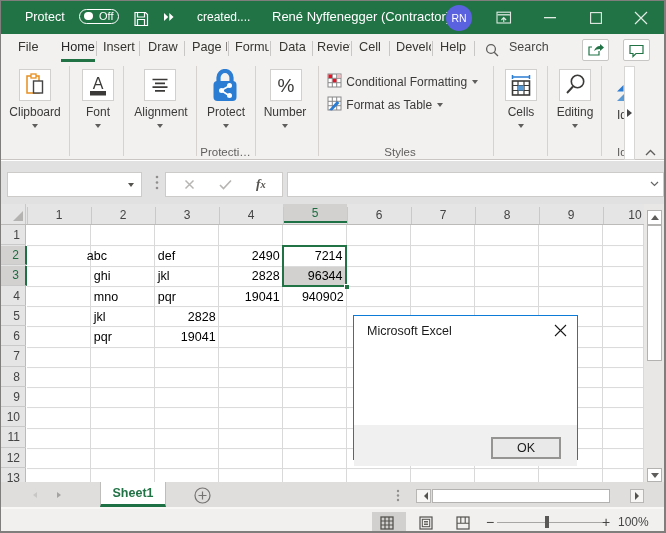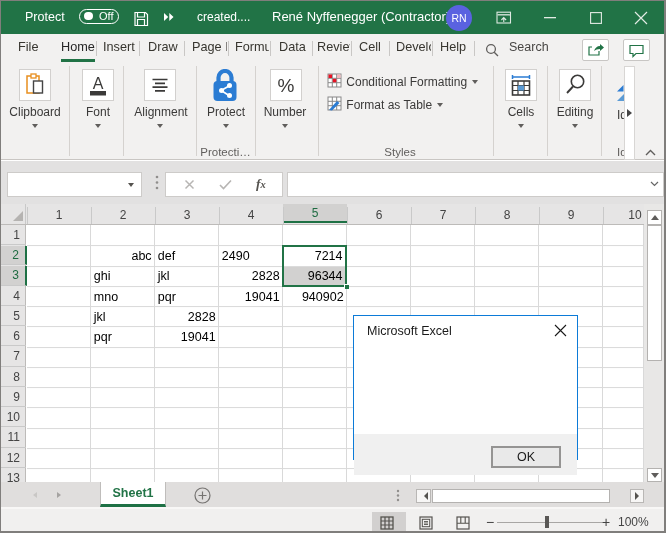--- a/index.html
+++ b/index.html
@@ -44,21 +44,21 @@
 #vsb{position:absolute;left:644px;top:0;width:22px;height:278px;background:#e8e7e6}
 
 #stb{left:0;top:482px;width:666px;height:25px;background:#e0dedd}
 #sheettab{position:absolute;left:100px;top:0;width:66px;height:25px;background:#fff;border-left:1px solid #bfbdbb;border-right:1px solid #bfbdbb;border-bottom:3px solid #1e7145;color:#217346;font-weight:bold;font-size:12.5px;text-align:center;line-height:22px}
 
 #sbar{left:0;top:507px;width:666px;height:26px;background:#f1f0ef;border-top:2px solid #f8f7f6}
 
 #dlg{left:353px;top:315px;width:225px;height:145px;background:#fff;border:1px solid #0c7bd8;z-index:50}
 #dlg .ttl{position:absolute;left:13px;top:8px;font-size:12.5px;color:#1a1a1a}
 #dlg .msg{position:absolute;left:13px;top:53px;font-size:12.5px;color:#1a1a1a;line-height:17px}
-#dlg .foot{position:absolute;left:0;top:118px;width:223px;height:41px;background:#f0f0f0}
+#dlg .foot{position:absolute;left:0;top:109px;width:223px;height:41px;background:#f0f0f0}
 #okbtn{position:absolute;left:137px;top:12px;width:70px;height:22px;background:#e9e9e9;border:2px solid #959493;font-size:12.5px;text-align:center;line-height:18px;color:#1a1a1a}
 .tri{width:0;height:0;position:absolute}
 </style></head>
 <body>
 <div id="win"></div>
 
 <div id="title" class="abs">
   <div class="t" style="left:25px;top:10px;font-size:12.5px">Protect</div>
   <div id="pill" class="abs">
       <div class="knob" style="left:4px;top:2.3px;width:8.5px;height:8.5px"></div>
@@ -276,23 +276,23 @@
       <div class="rh" style="top:102.10000000000001px;height:19.26px;line-height:19.26px">6</div>
       <div class="rh" style="top:122.36px;height:19.26px;line-height:19.26px">7</div>
       <div class="rh" style="top:142.62000000000003px;height:19.26px;line-height:19.26px">8</div>
       <div class="rh" style="top:162.88000000000002px;height:19.26px;line-height:19.26px">9</div>
       <div class="rh" style="top:183.14000000000001px;height:19.26px;line-height:19.26px">10</div>
       <div class="rh" style="top:203.40000000000003px;height:19.26px;line-height:19.26px">11</div>
       <div class="rh" style="top:223.66000000000003px;height:19.26px;line-height:19.26px">12</div>
       <div class="rh" style="top:243.92000000000002px;height:19.26px;line-height:19.26px">13</div>
     </div>
   <div id="cells">
-      <div class="cell" style="top:21.060000000000002px;left:64px;width:60.6px;text-align:right;padding-left:2.8px">abc</div>
+      <div class="cell" style="top:21.060000000000002px;left:57px;width:60.6px;text-align:left;padding-left:2.8px">abc</div>
       <div class="cell" style="top:21.060000000000002px;left:128px;width:60.6px;text-align:left;padding-left:2.8px">def</div>
-      <div class="cell" style="top:21.060000000000002px;left:192px;width:60.6px;text-align:left;padding-left:2.8px">2490</div>
+      <div class="cell" style="top:21.060000000000002px;left:192px;width:60.6px;text-align:right;padding-left:2.8px">2490</div>
       <div class="cell" style="top:41.32px;left:64px;width:60.6px;text-align:left;padding-left:2.8px">ghi</div>
       <div class="cell" style="top:41.32px;left:128px;width:60.6px;text-align:left;padding-left:2.8px">jkl</div>
       <div class="cell" style="top:41.32px;left:192px;width:60.6px;text-align:right;padding-left:2.8px">2828</div>
       <div class="cell" style="top:61.58px;left:64px;width:60.6px;text-align:left;padding-left:2.8px">mno</div>
       <div class="cell" style="top:61.58px;left:128px;width:60.6px;text-align:left;padding-left:2.8px">pqr</div>
       <div class="cell" style="top:61.58px;left:192px;width:60.6px;text-align:right;padding-left:2.8px">19041</div>
       <div class="cell" style="top:61.58px;left:256px;width:60.6px;text-align:right;padding-left:2.8px">940902</div>
       <div class="cell" style="top:81.84px;left:64px;width:60.6px;text-align:left;padding-left:2.8px">jkl</div>
       <div class="cell" style="top:81.84px;left:128px;width:60.6px;text-align:right;padding-left:2.8px">2828</div>
       <div class="cell" style="top:102.10000000000001px;left:64px;width:60.6px;text-align:left;padding-left:2.8px">pqr</div>

